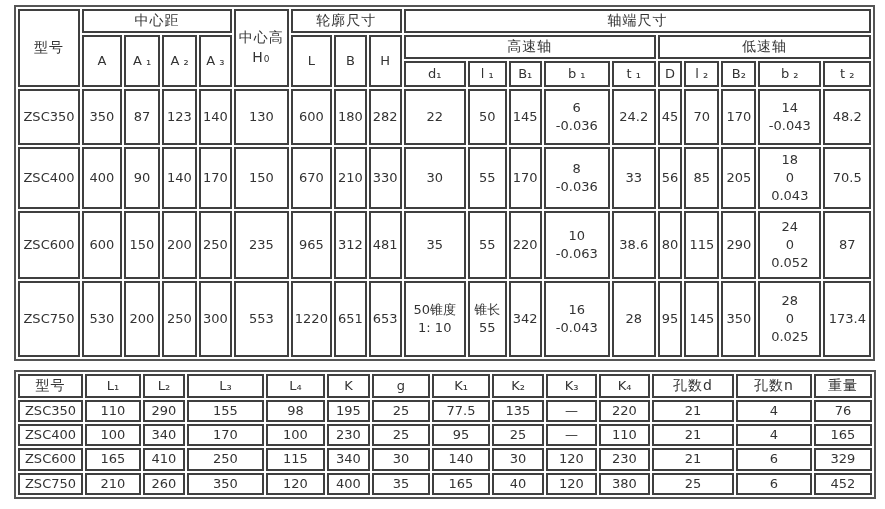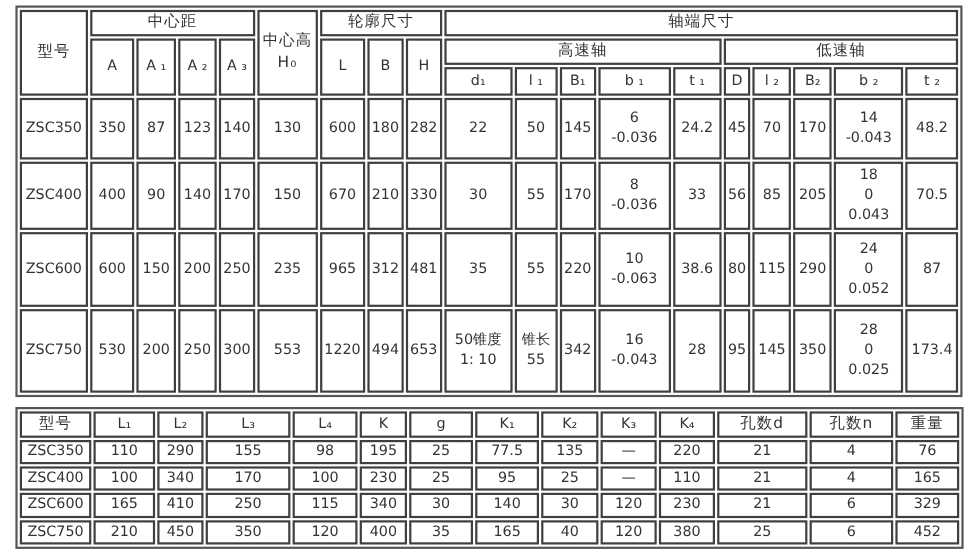--- a/index.html
+++ b/index.html
@@ -177,21 +177,21 @@
       </tr>
 
       <tr class="dr3">
         <td>ZSC750</td>
         <td>530</td>
         <td>200</td>
         <td>250</td>
         <td>300</td>
         <td>553</td>
         <td>1220</td>
-        <td>494</td>
+        <td>651</td>
         <td>653</td>
         <td>50锥度
 1: 10</td>
         <td>锥长
 55</td>
         <td>342</td>
         <td>16
 -0.043</td>
         <td>28</td>
         <td>95</td>
@@ -287,21 +287,21 @@
         <td>120</td>
         <td>230</td>
         <td>21</td>
         <td>6</td>
         <td>329</td>
       </tr>
 
       <tr class="dr">
         <td>ZSC750</td>
         <td>210</td>
-        <td>450</td>
+        <td>260</td>
         <td>350</td>
         <td>120</td>
         <td>400</td>
         <td>35</td>
         <td>165</td>
         <td>40</td>
         <td>120</td>
         <td>380</td>
         <td>25</td>
         <td>6</td>

